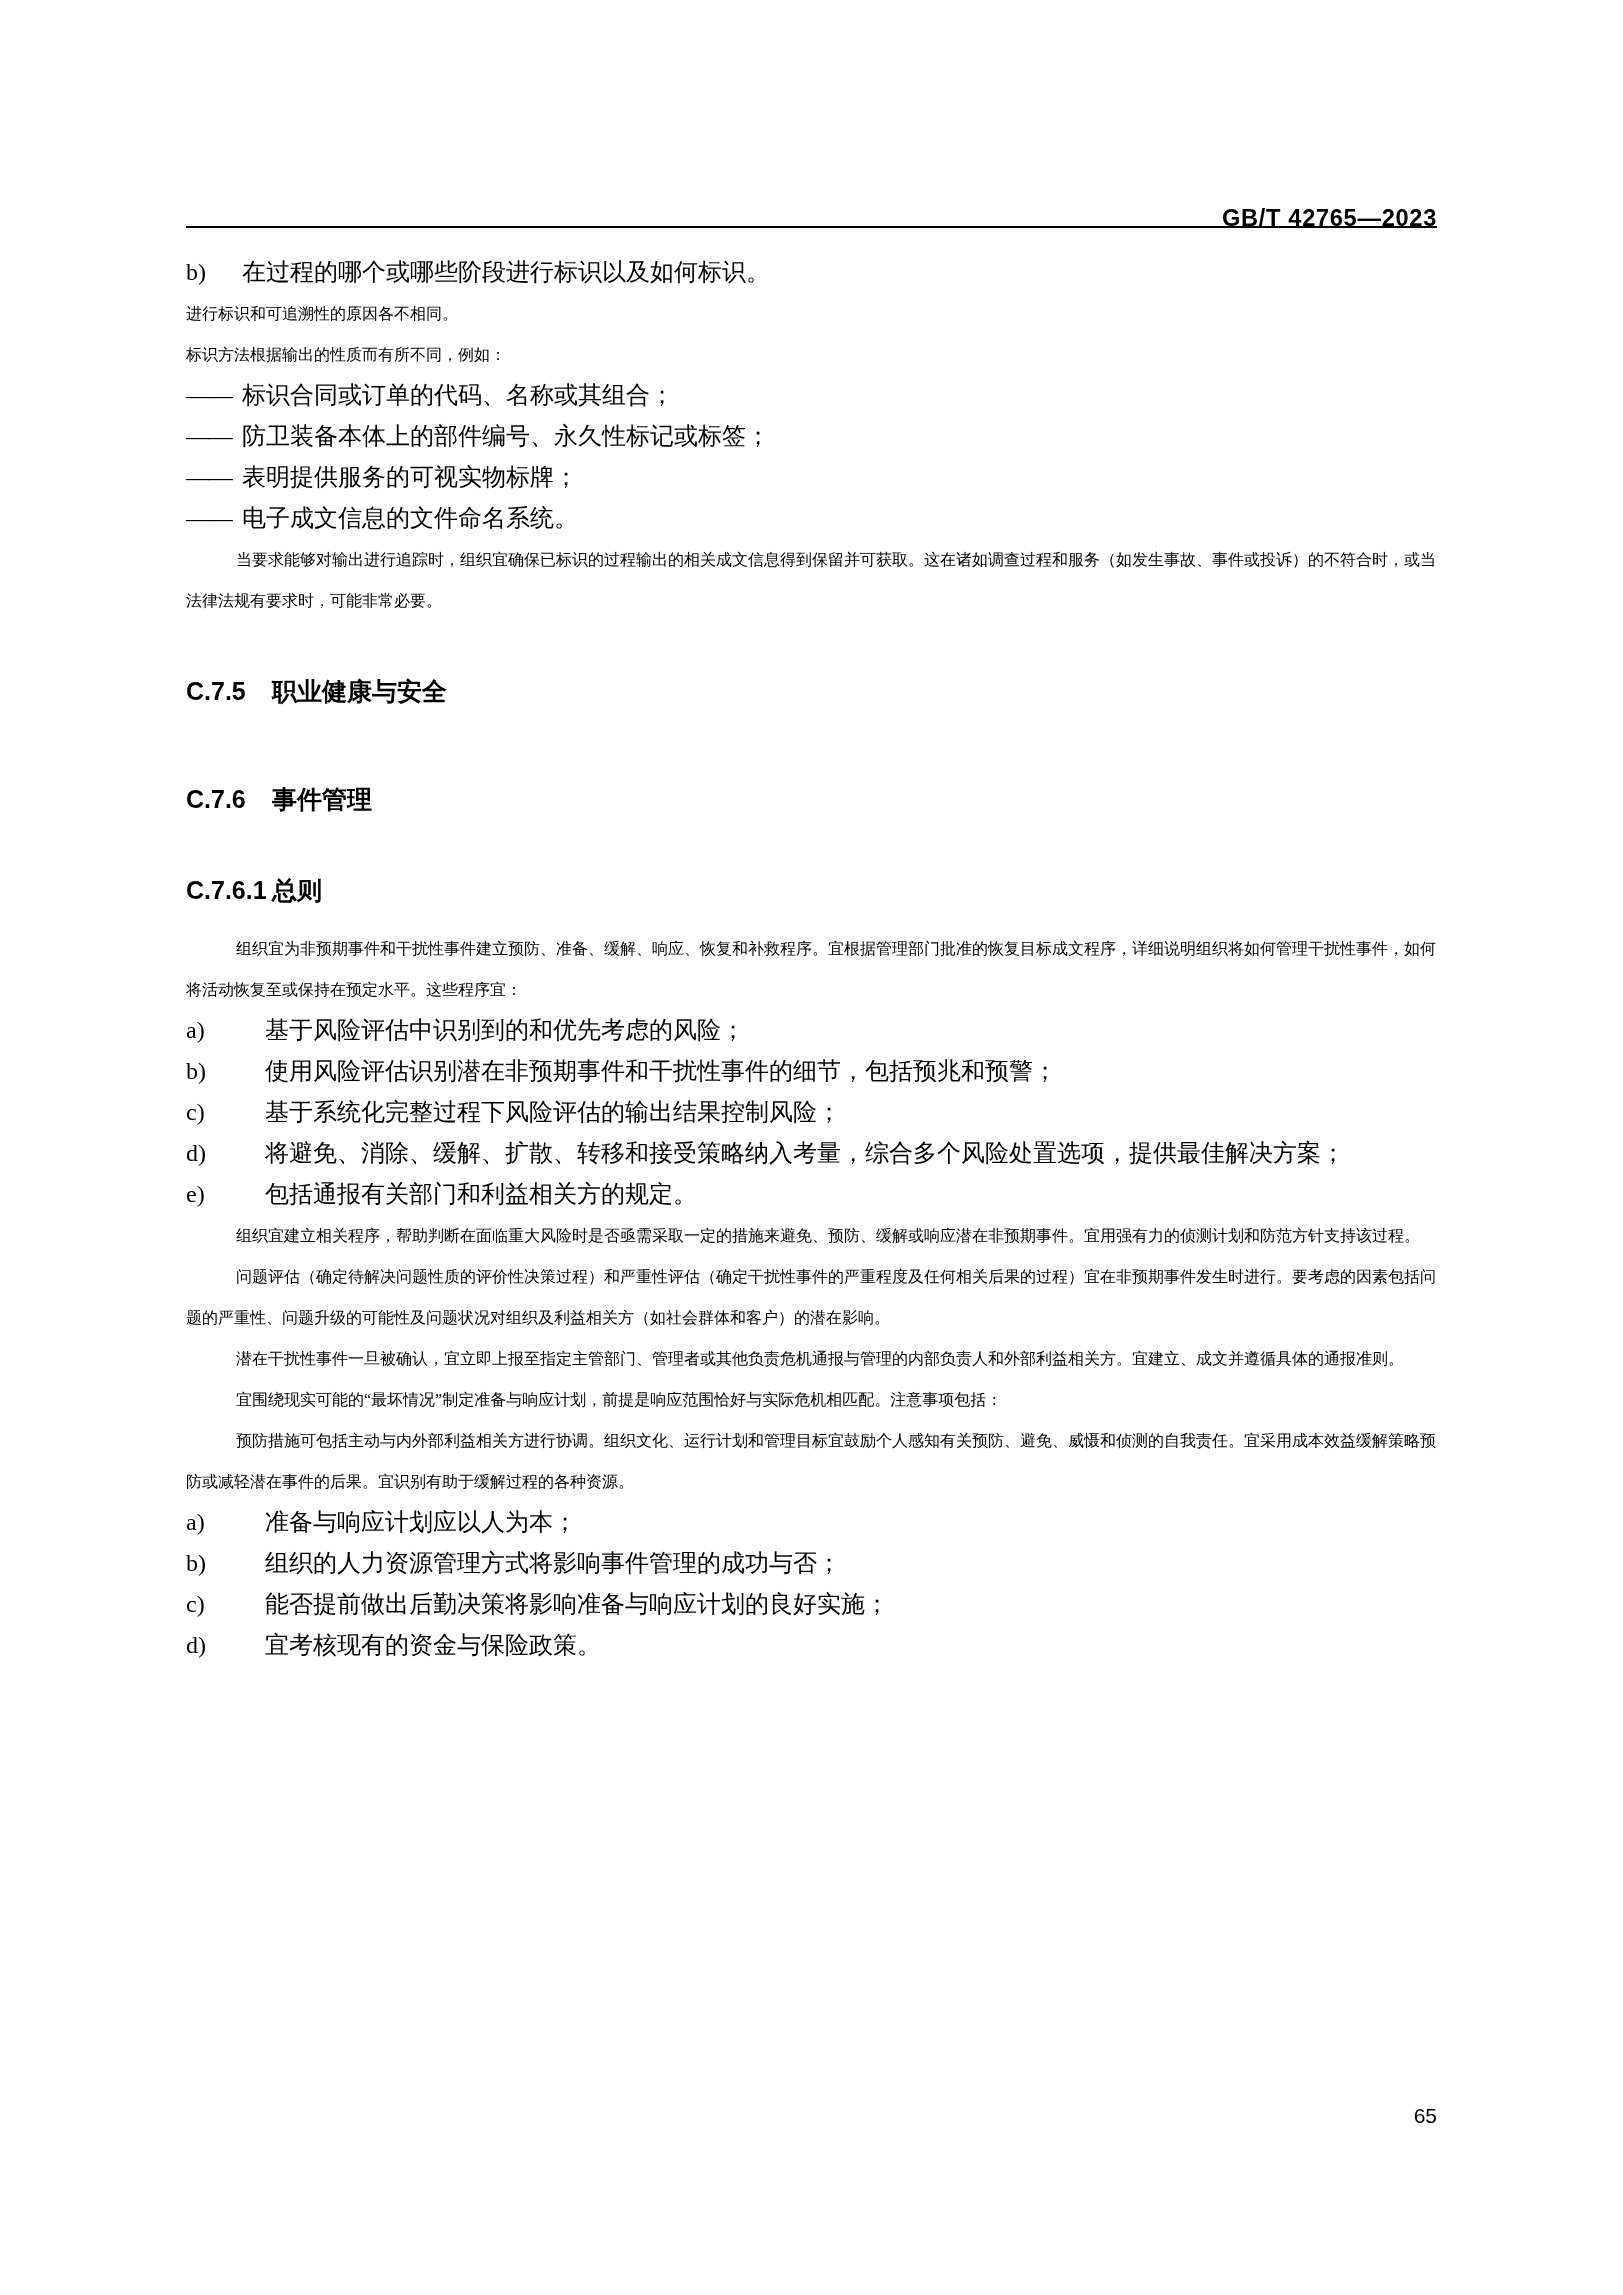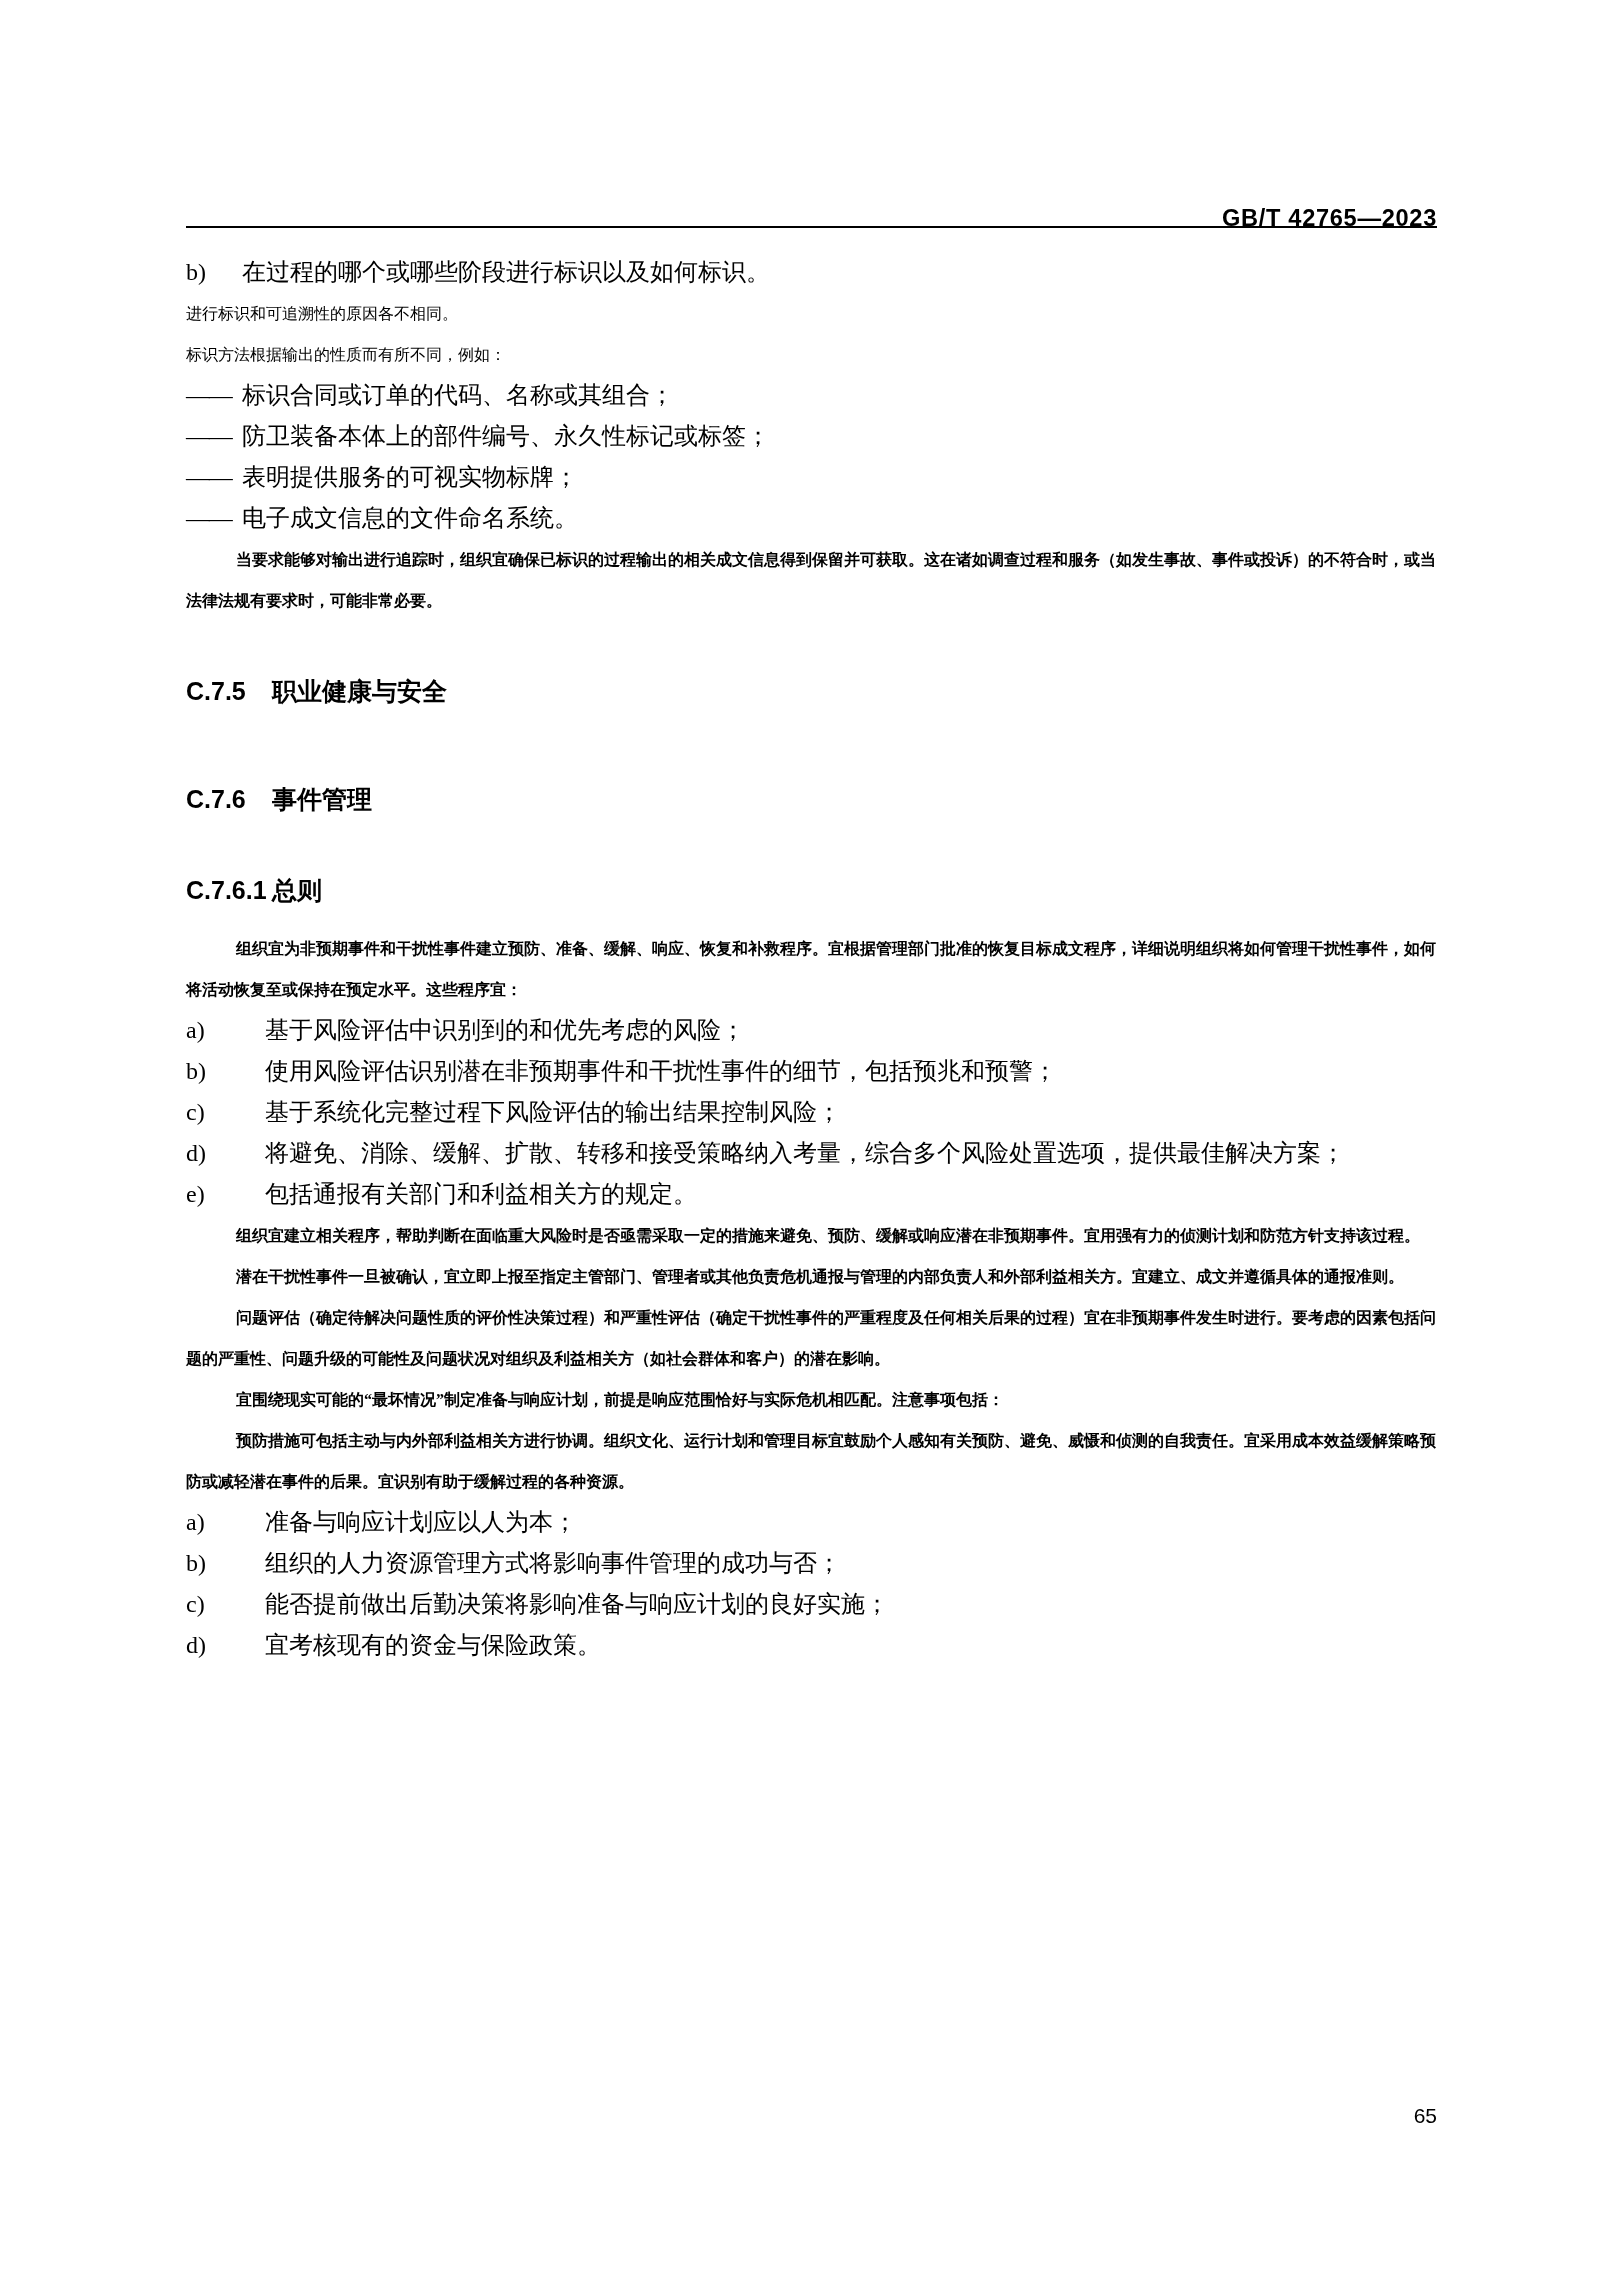--- a/index.html
+++ b/index.html
@@ -43,21 +43,20 @@
   }
   p {
     margin: 0;
     font-size: 16px;
     line-height: 41px;
     text-align: justify;
     text-justify: inter-ideograph;
   }
   .indent {
     text-indent: 50px;
-    font-weight: bold;
   }
   .listitem {
     position: relative;
     padding-left: 56px;
     margin: 0;
     font-size: 24px;
     line-height: 41px;
     text-align: justify;
     text-justify: inter-ideograph;
   }
@@ -180,22 +179,22 @@
     <div class="listitem wide">
       <span class="marker">d)</span>
       <span>将避免、消除、缓解、扩散、转移和接受策略纳入考量，综合多个风险处置选项，提供最佳解决方案；</span>
     </div>
     <div class="listitem wide">
       <span class="marker">e)</span>
       <span>包括通报有关部门和利益相关方的规定。</span>
     </div>
 
     <p class="indent">组织宜建立相关程序，帮助判断在面临重大风险时是否亟需采取一定的措施来避免、预防、缓解或响应潜在非预期事件。宜用强有力的侦测计划和防范方针支持该过程。</p>
+    <p class="indent">问题评估（确定待解决问题性质的评价性决策过程）和严重性评估（确定干扰性事件的严重程度及任何相关后果的过程）宜在非预期事件发生时进行。要考虑的因素包括问题的严重性、问题升级的可能性及问题状况对组织及利益相关方（如社会群体和客户）的潜在影响。</p>
     <p class="indent">潜在干扰性事件一旦被确认，宜立即上报至指定主管部门、管理者或其他负责危机通报与管理的内部负责人和外部利益相关方。宜建立、成文并遵循具体的通报准则。</p>
-    <p class="indent">问题评估（确定待解决问题性质的评价性决策过程）和严重性评估（确定干扰性事件的严重程度及任何相关后果的过程）宜在非预期事件发生时进行。要考虑的因素包括问题的严重性、问题升级的可能性及问题状况对组织及利益相关方（如社会群体和客户）的潜在影响。</p>
     <p class="indent">宜围绕现实可能的“最坏情况”制定准备与响应计划，前提是响应范围恰好与实际危机相匹配。注意事项包括：</p>
     <p class="indent">预防措施可包括主动与内外部利益相关方进行协调。组织文化、运行计划和管理目标宜鼓励个人感知有关预防、避免、威慑和侦测的自我责任。宜采用成本效益缓解策略预防或减轻潜在事件的后果。宜识别有助于缓解过程的各种资源。</p>
 
     <div class="listitem wide">
       <span class="marker">a)</span>
       <span>准备与响应计划应以人为本；</span>
     </div>
     <div class="listitem wide">
       <span class="marker">b)</span>
       <span>组织的人力资源管理方式将影响事件管理的成功与否；</span>

